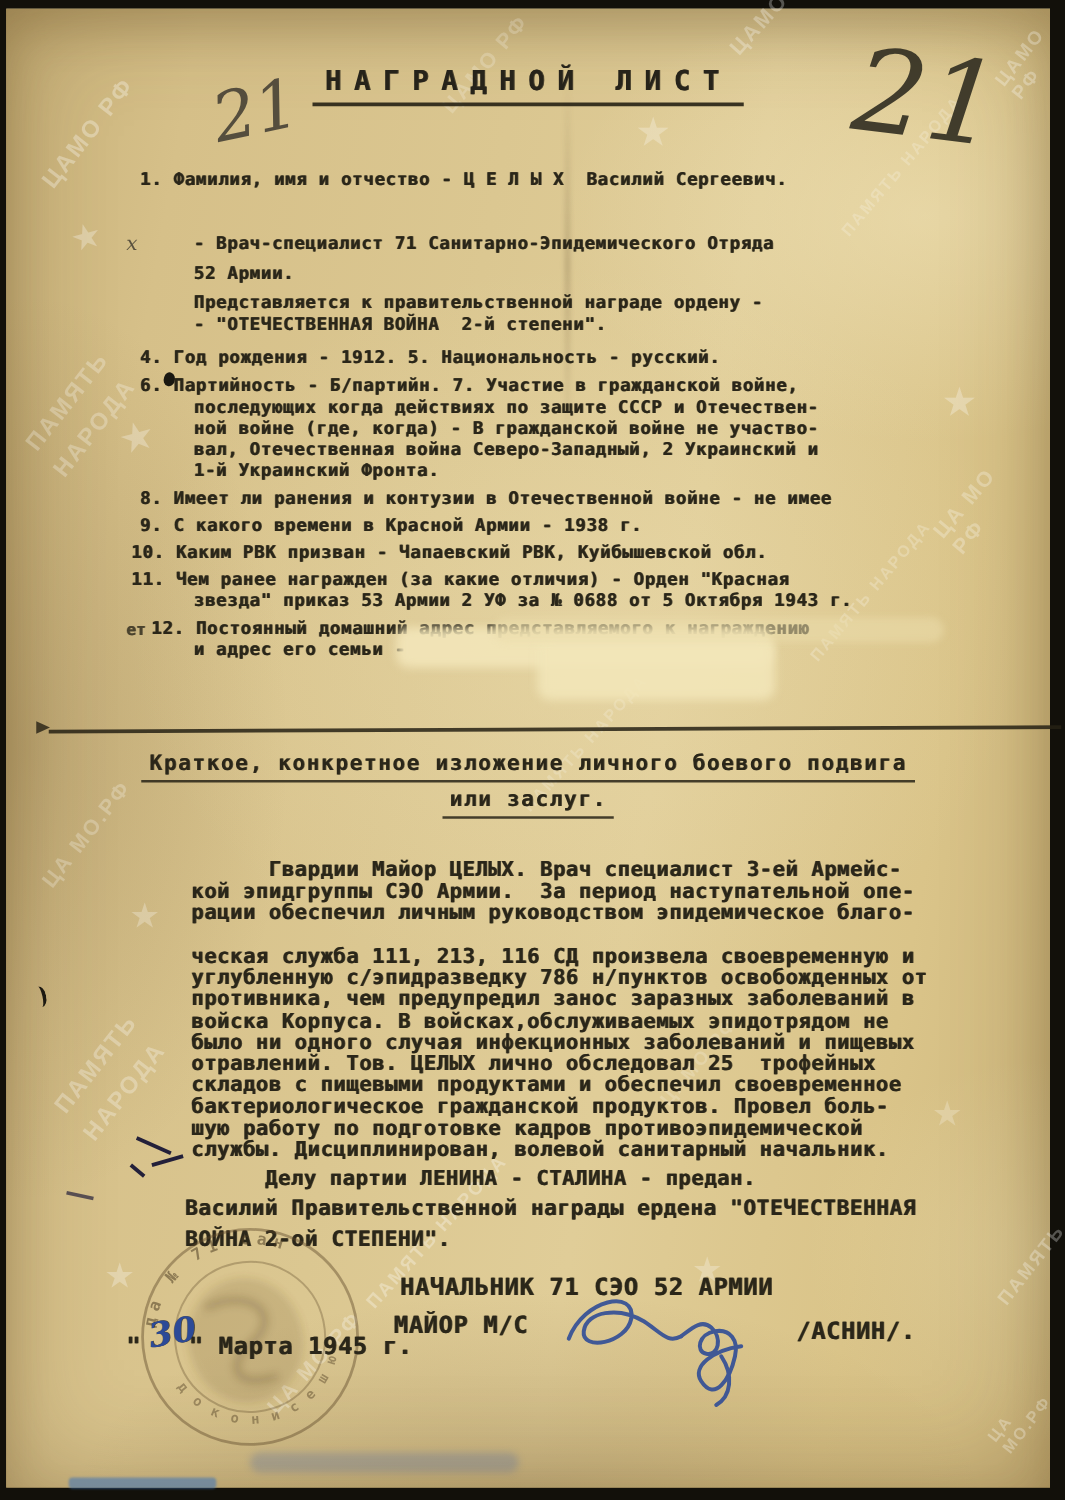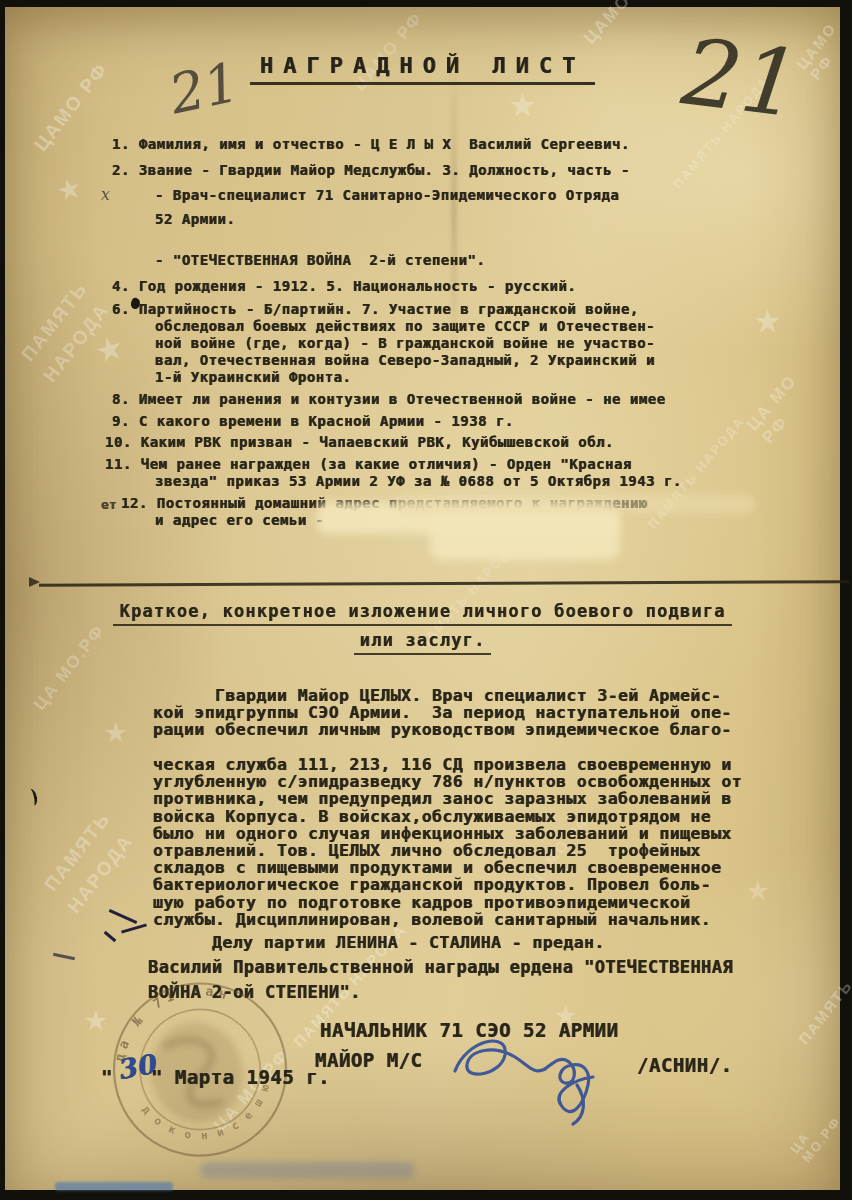--- a/index.html
+++ b/index.html
@@ -81,27 +81,27 @@
     <div class="artifact" style="left:48px;top:948px;width:22px;height:3px;background:rgba(35,32,58,.7);transform:rotate(12deg)"></div>
     <div class="artifact" style="left:195px;top:1155px;width:215px;height:16px;background:rgba(80,105,160,.28);border-radius:8px;filter:blur(3px)"></div>
     <div class="artifact" style="left:50px;top:1175px;width:118px;height:9px;background:rgba(60,115,185,.55);border-radius:3px;filter:blur(1px)"></div>
 
     <div class="hand" style="left:165px;top:50px;font-size:54px;color:rgba(62,57,48,.85);transform:rotate(-12deg);">21</div>
     <div class="hand" style="left:678px;top:18px;font-size:92px;color:rgba(48,44,32,.9);transform:rotate(7deg);">21</div>
 
     <div class="title"><span>НАГРАДНОЙ ЛИСТ</span></div>
 
     <div class="tw fl" style="left:107px;top:130px">1. Фамилия, имя и отчество - Ц Е Л Ы Х  Василий Сергеевич.</div>
-    <div class="tw fl" style="left:107px;top:156px">2. Звание - Гвардии Майор Медслужбы. 3. Должность, часть -</div>
     <div class="tw fl" style="left:150px;top:181px">- Врач-специалист 71 Санитарно-Эпидемического Отряда</div>
     <div class="tw fl" style="left:150px;top:205px">52 Армии.</div>
+    <div class="tw fl" style="left:150px;top:228px">Представляется к правительственной награде ордену -</div>
     <div class="tw fl" style="left:150px;top:246px">- "ОТЕЧЕСТВЕННАЯ ВОЙНА  2-й степени".</div>
     <div class="tw fl" style="left:107px;top:272px">4. Год рождения - 1912. 5. Национальность - русский.</div>
     <div class="tw fl" style="left:107px;top:295px">6. Партийность - Б/партийн. 7. Участие в гражданской войне,</div>
-    <div class="tw fl" style="left:150px;top:312px">обследовал боевых действиях по защите СССР и Отечествен-</div>
+    <div class="tw fl" style="left:150px;top:312px">последующих когда действиях по защите СССР и Отечествен-</div>
     <div class="tw fl" style="left:150px;top:329px">ной войне (где, когда) - В гражданской войне не участво-</div>
     <div class="tw fl" style="left:150px;top:346px">вал, Отечественная война Северо-Западный, 2 Украинский и</div>
     <div class="tw fl" style="left:150px;top:363px">1-й Украинский Фронта.</div>
     <div class="tw fl" style="left:107px;top:385px">8. Имеет ли ранения и контузии в Отечественной войне - не имее</div>
     <div class="tw fl" style="left:107px;top:407px">9. С какого времени в Красной Армии - 1938 г.</div>
     <div class="tw fl" style="left:100px;top:428px">10. Каким РВК призван - Чапаевский РВК, Куйбышевской обл.</div>
     <div class="tw fl" style="left:100px;top:450px">11. Чем ранее награжден (за какие отличия) - Орден "Красная</div>
     <div class="tw fl" style="left:150px;top:467px">звезда" приказ 53 Армии 2 УФ за № 0688 от 5 Октября 1943 г.</div>
     <div class="tw fl" style="left:116px;top:489px">12. Постоянный домашний адрес представляемого к награждению</div>
     <div class="tw fl" style="left:150px;top:506px">и адрес его семьи -</div>

